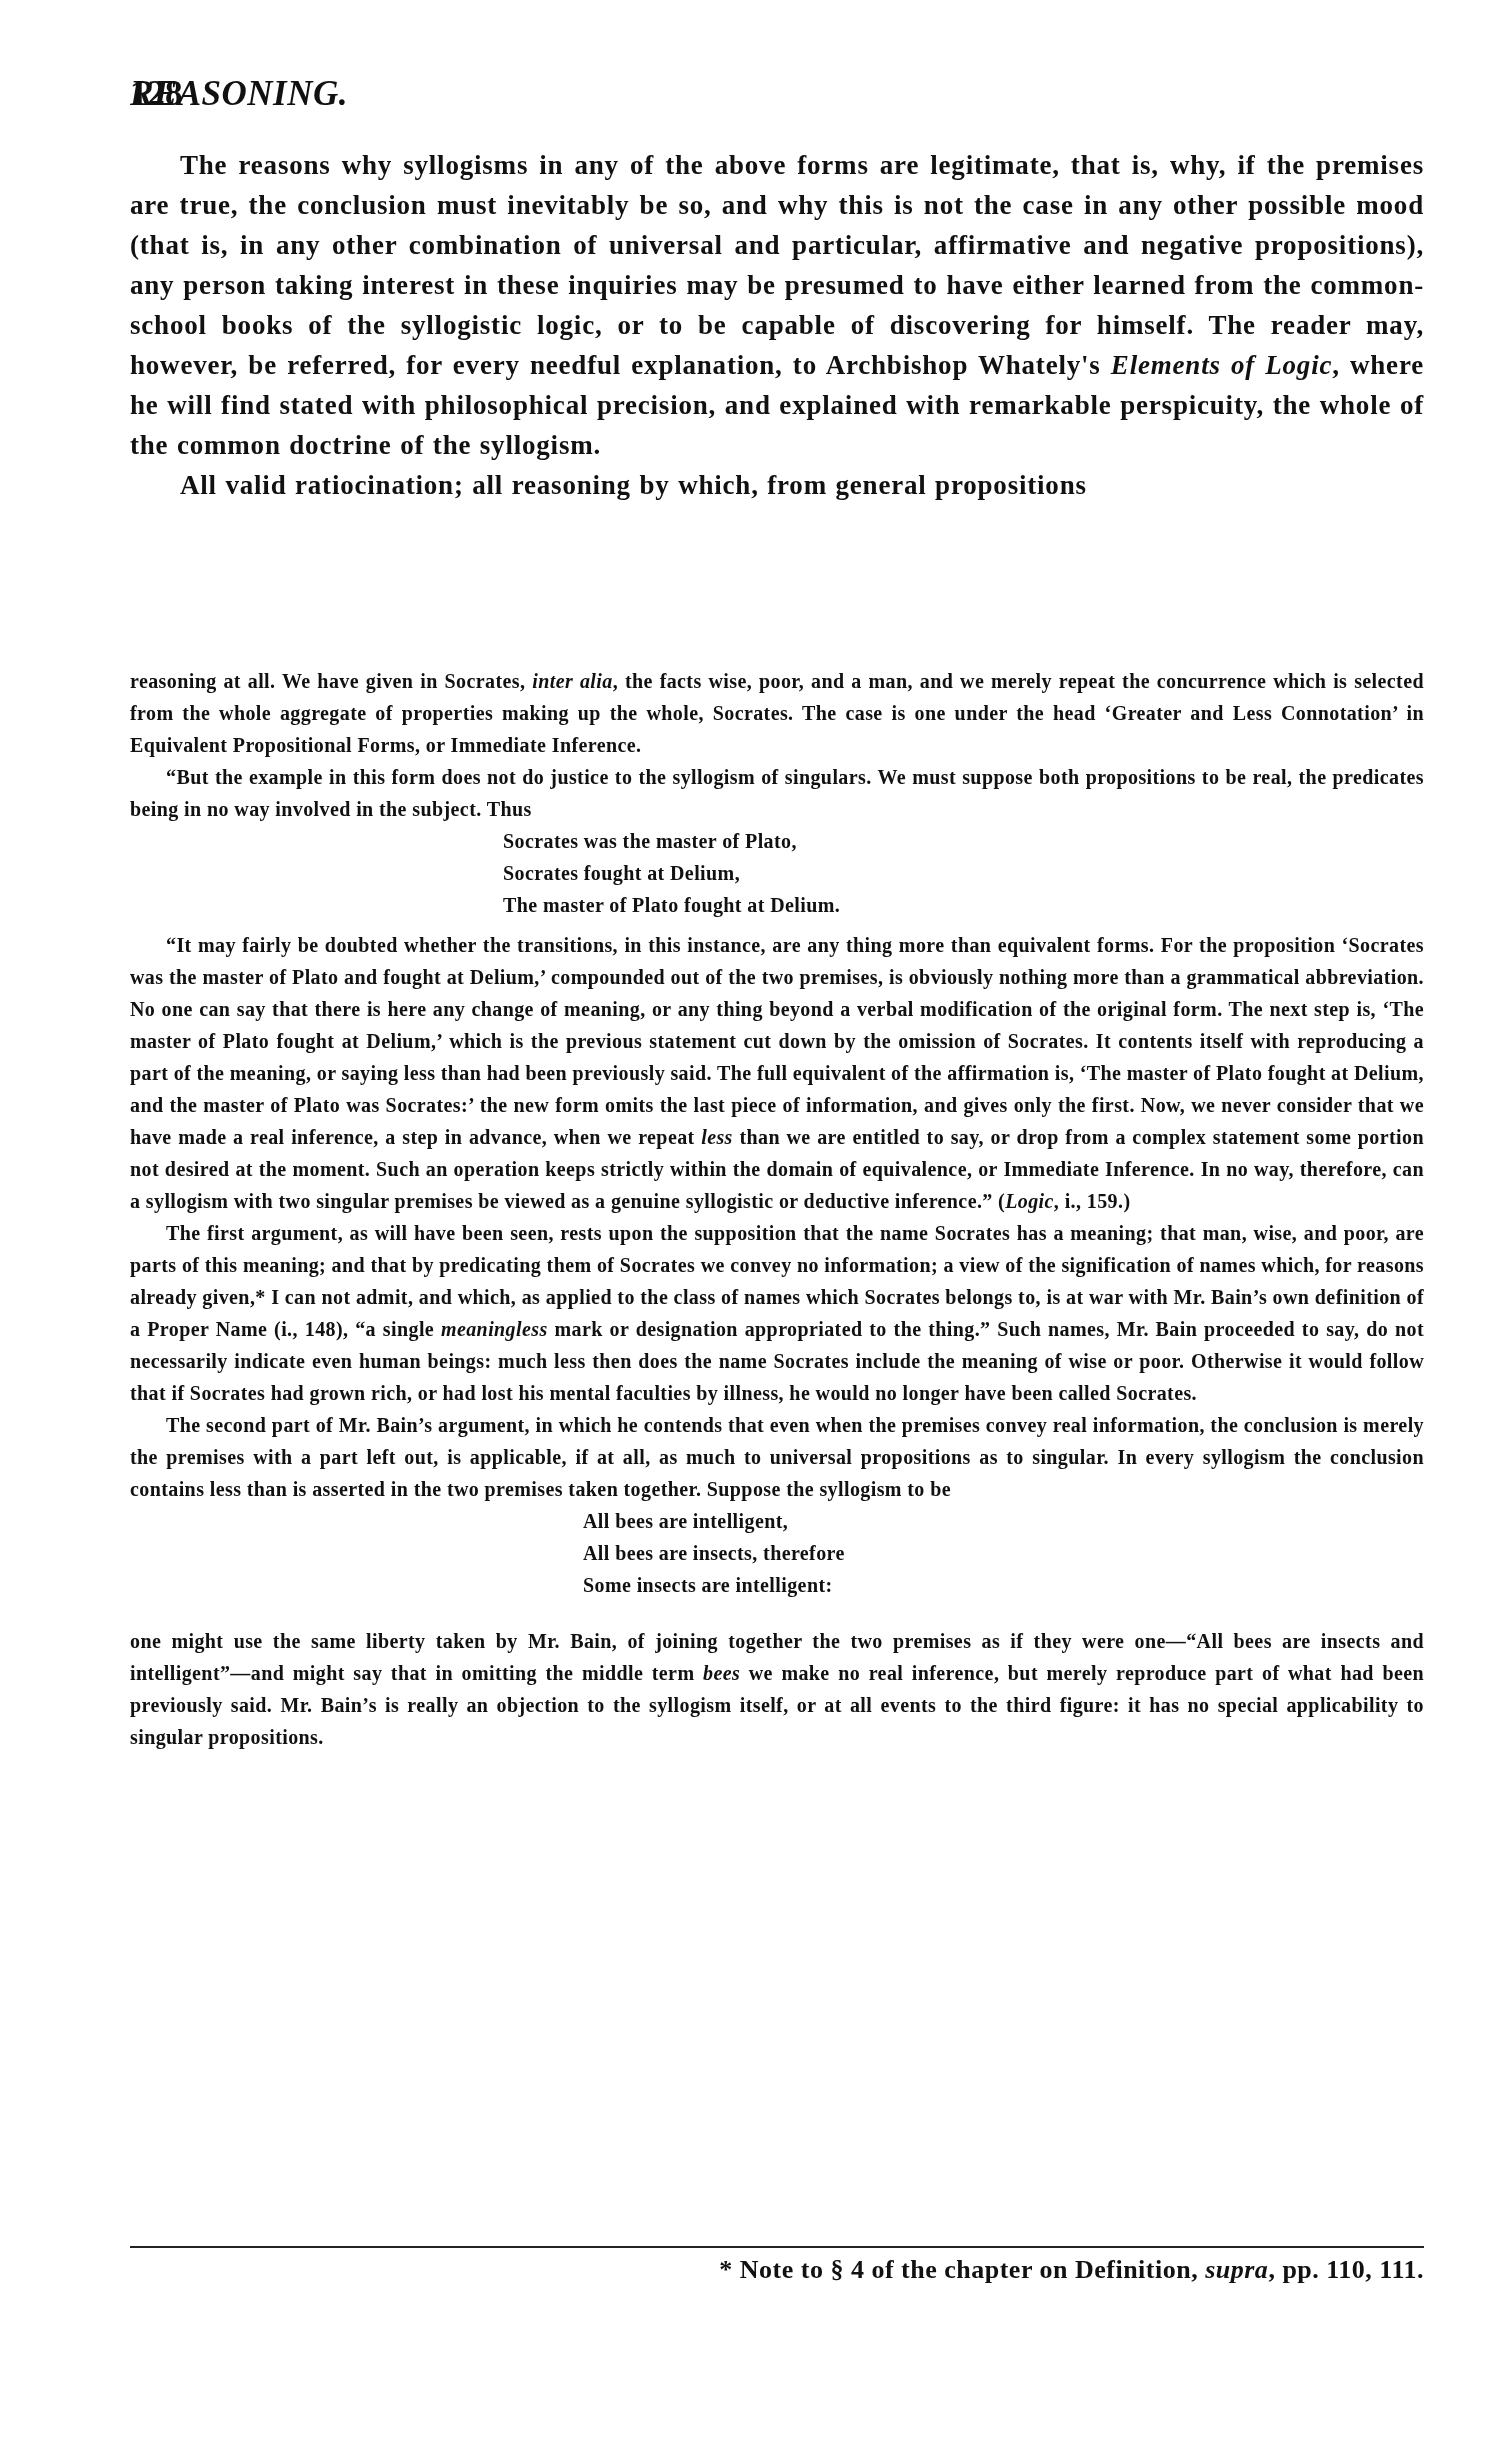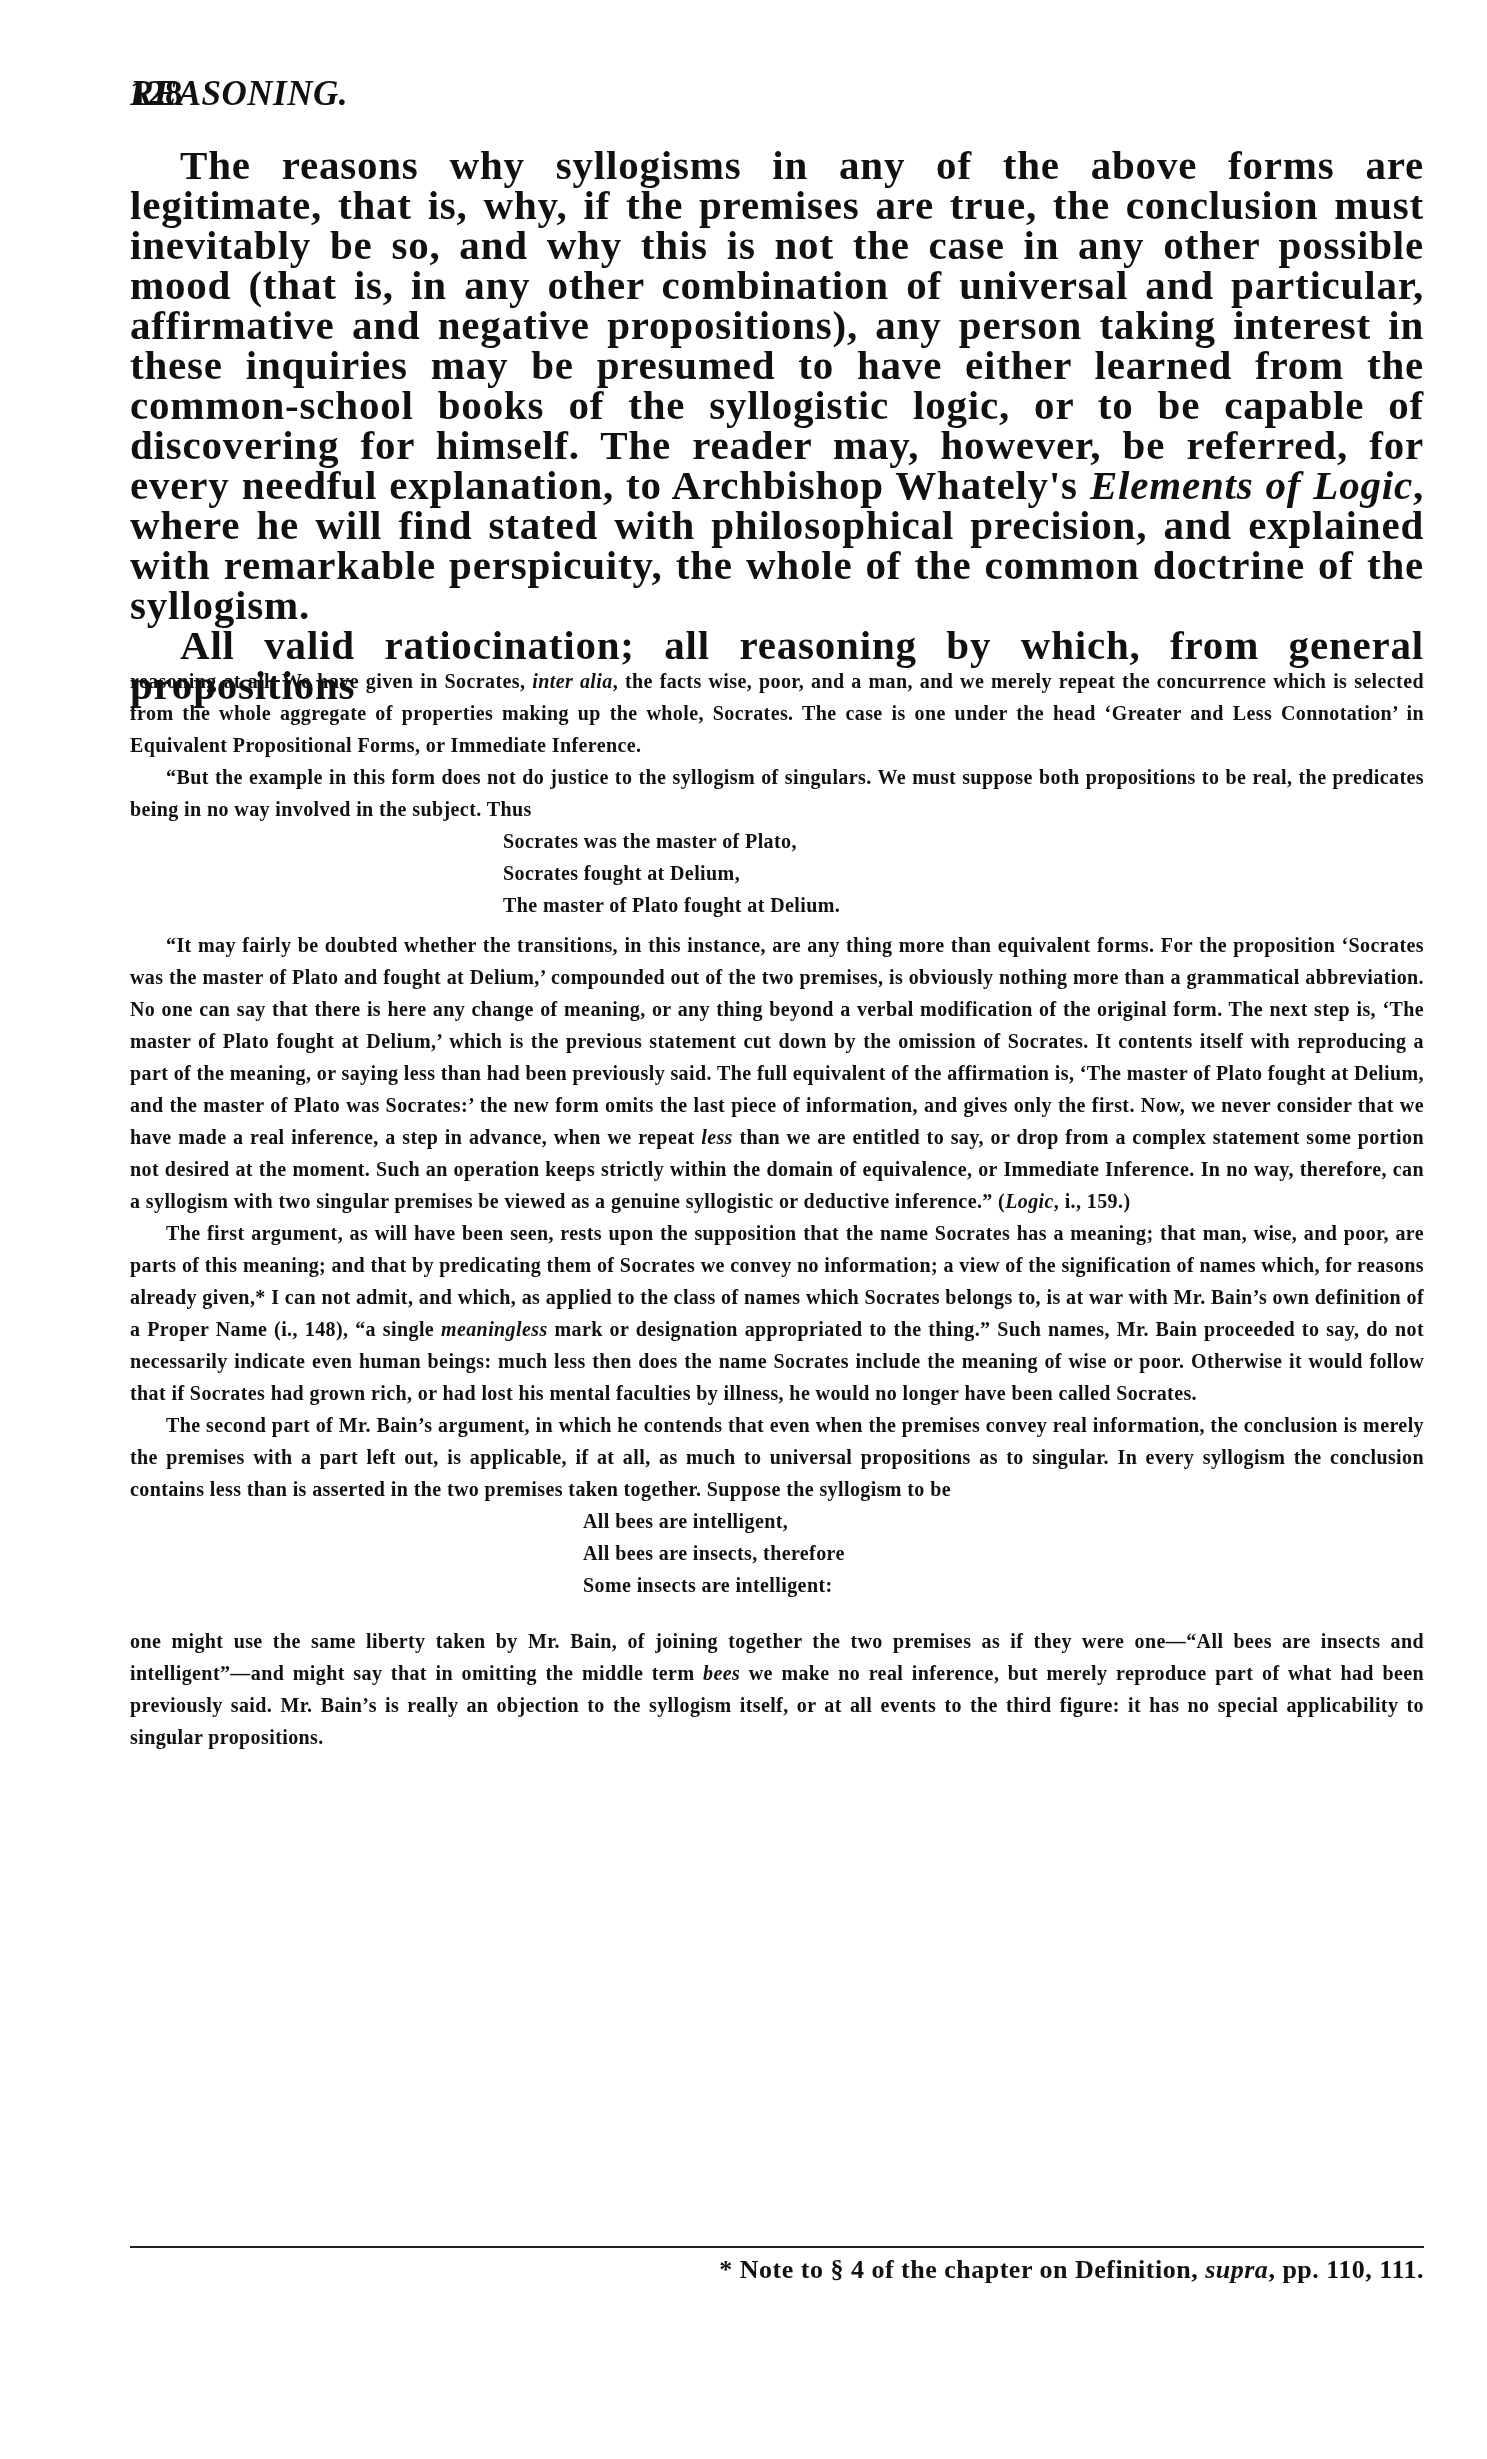--- a/index.html
+++ b/index.html
@@ -1,21 +1,21 @@
 <!DOCTYPE html>
 <html><head>
 <meta charset="utf-8">
 <style>
   html, body { margin: 0; padding: 0; background: #ffffff; }
   body { width: 1488px; height: 2460px; position: relative; overflow: hidden; color: #111; font-family: "Liberation Serif", "DejaVu Serif", serif; }
   .page { position: absolute; left: 130px; top: 0; width: 1294px; }
   .running-head { position: absolute; top: 74px; left: 0; width: 1294px; height: 40px; font-size: 35px; font-weight: bold; }
   .page-num { position: absolute; left: 0; top: 0; }
   .head-title { position: absolute; left: 0; width: 1294px; text-align: left; top: 0; letter-spacing: 0.5px; font-style: italic; }
-  .main-text { position: absolute; top: 145px; left: 0; width: 1294px; font-size: 41px; line-height: 40px; text-align: justify; font-weight: 600; letter-spacing: 0.8px; word-spacing: 1px; }
+  .main-text { position: absolute; top: 145px; left: 0; width: 1294px; font-size: 27px; line-height: 40px; text-align: justify; font-weight: 600; letter-spacing: 0.8px; word-spacing: 1px; }
   .main-text p { margin: 0; text-indent: 50px; }
   .notes { position: absolute; top: 665px; left: 0; width: 1294px; font-size: 20px; line-height: 32px; text-align: justify; letter-spacing: 0.4px; font-weight: 600; }
   .notes p { margin: 0; text-indent: 0; }
   .notes p.ind { text-indent: 36px; }
   .notes .verse { margin: 0 0 0 373px; }
   .notes .verse2 { margin: 0 0 16px 453px; }
   .notes .gap { height: 8px; }
   .rule { position: absolute; top: 2246px; left: 0; width: 1294px; border-top: 2px solid #222; }
   .footnote { position: absolute; top: 2255px; left: 0; width: 1294px; text-align: right; font-size: 26px; font-weight: bold; letter-spacing: 0.5px; }
   i { font-style: italic; }

